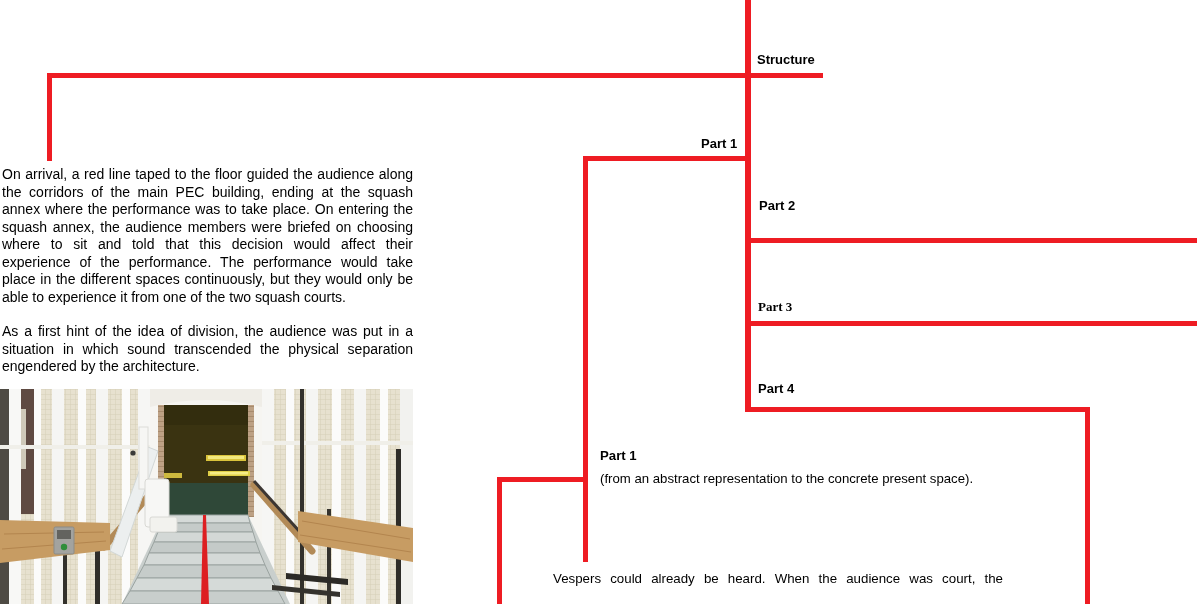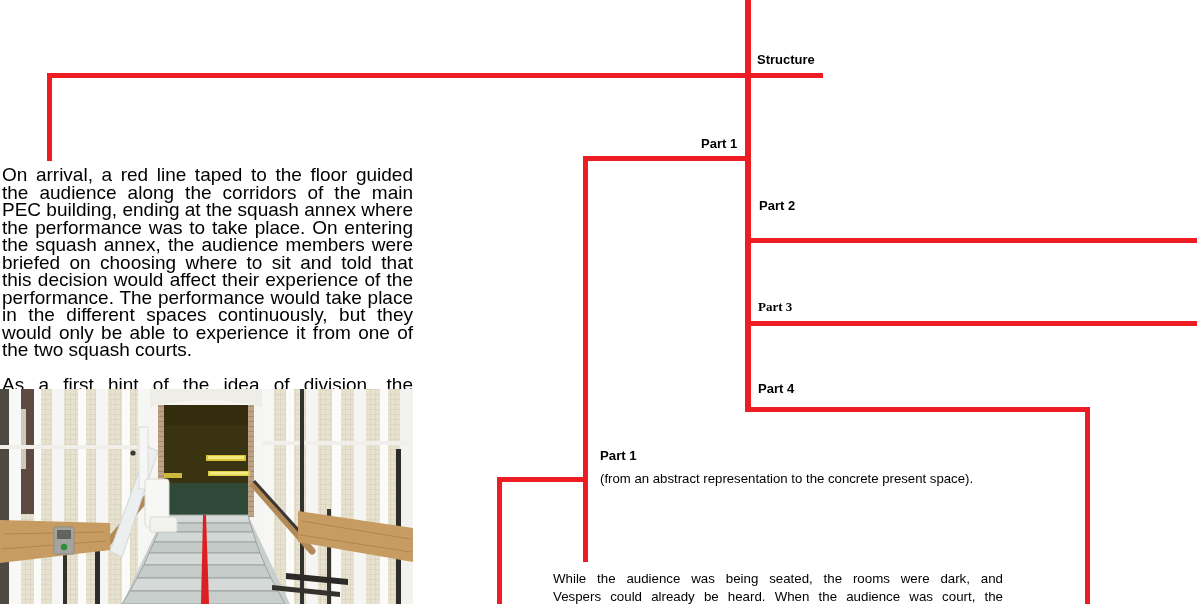--- a/index.html
+++ b/index.html
@@ -15,21 +15,21 @@
   .rl{position:absolute;background:var(--red,#ee1c23);}
   
   .dlabel{
     position:absolute;
     font-size:13px;font-weight:bold;line-height:15px;
     white-space:nowrap;
   }
   
   #left-col{
     position:absolute;left:2px;top:166px;width:411px;
-    font-size:19px;line-height:17.5px;text-align:justify;
+    font-size:14px;line-height:17.5px;text-align:justify;
   }
   #left-col p{margin:0;}
   #left-col p + p{margin-top:17px;}
   
   #photo{
     position:absolute;left:0;top:389px;width:413px;height:215px;
     overflow:hidden;
   }
   
   #part1-section{
@@ -192,17 +192,16 @@
       </g>
     </svg>
   </div>
 
   <div id="part1-section">
     <p class="heading">Part 1</p>
     <p class="pline">(from an abstract representation to the concrete present space).</p>
   </div>
 
   <div id="bottom-par">
-    <div class="jline">While the audience was being seated, the rooms were dark, and</div>
     <div class="jline"><span class="italic">Vespers</span><span> could already be heard. When the audience was court, the</span></div>
   </div>
 
 </div>
 
 </body></html>

